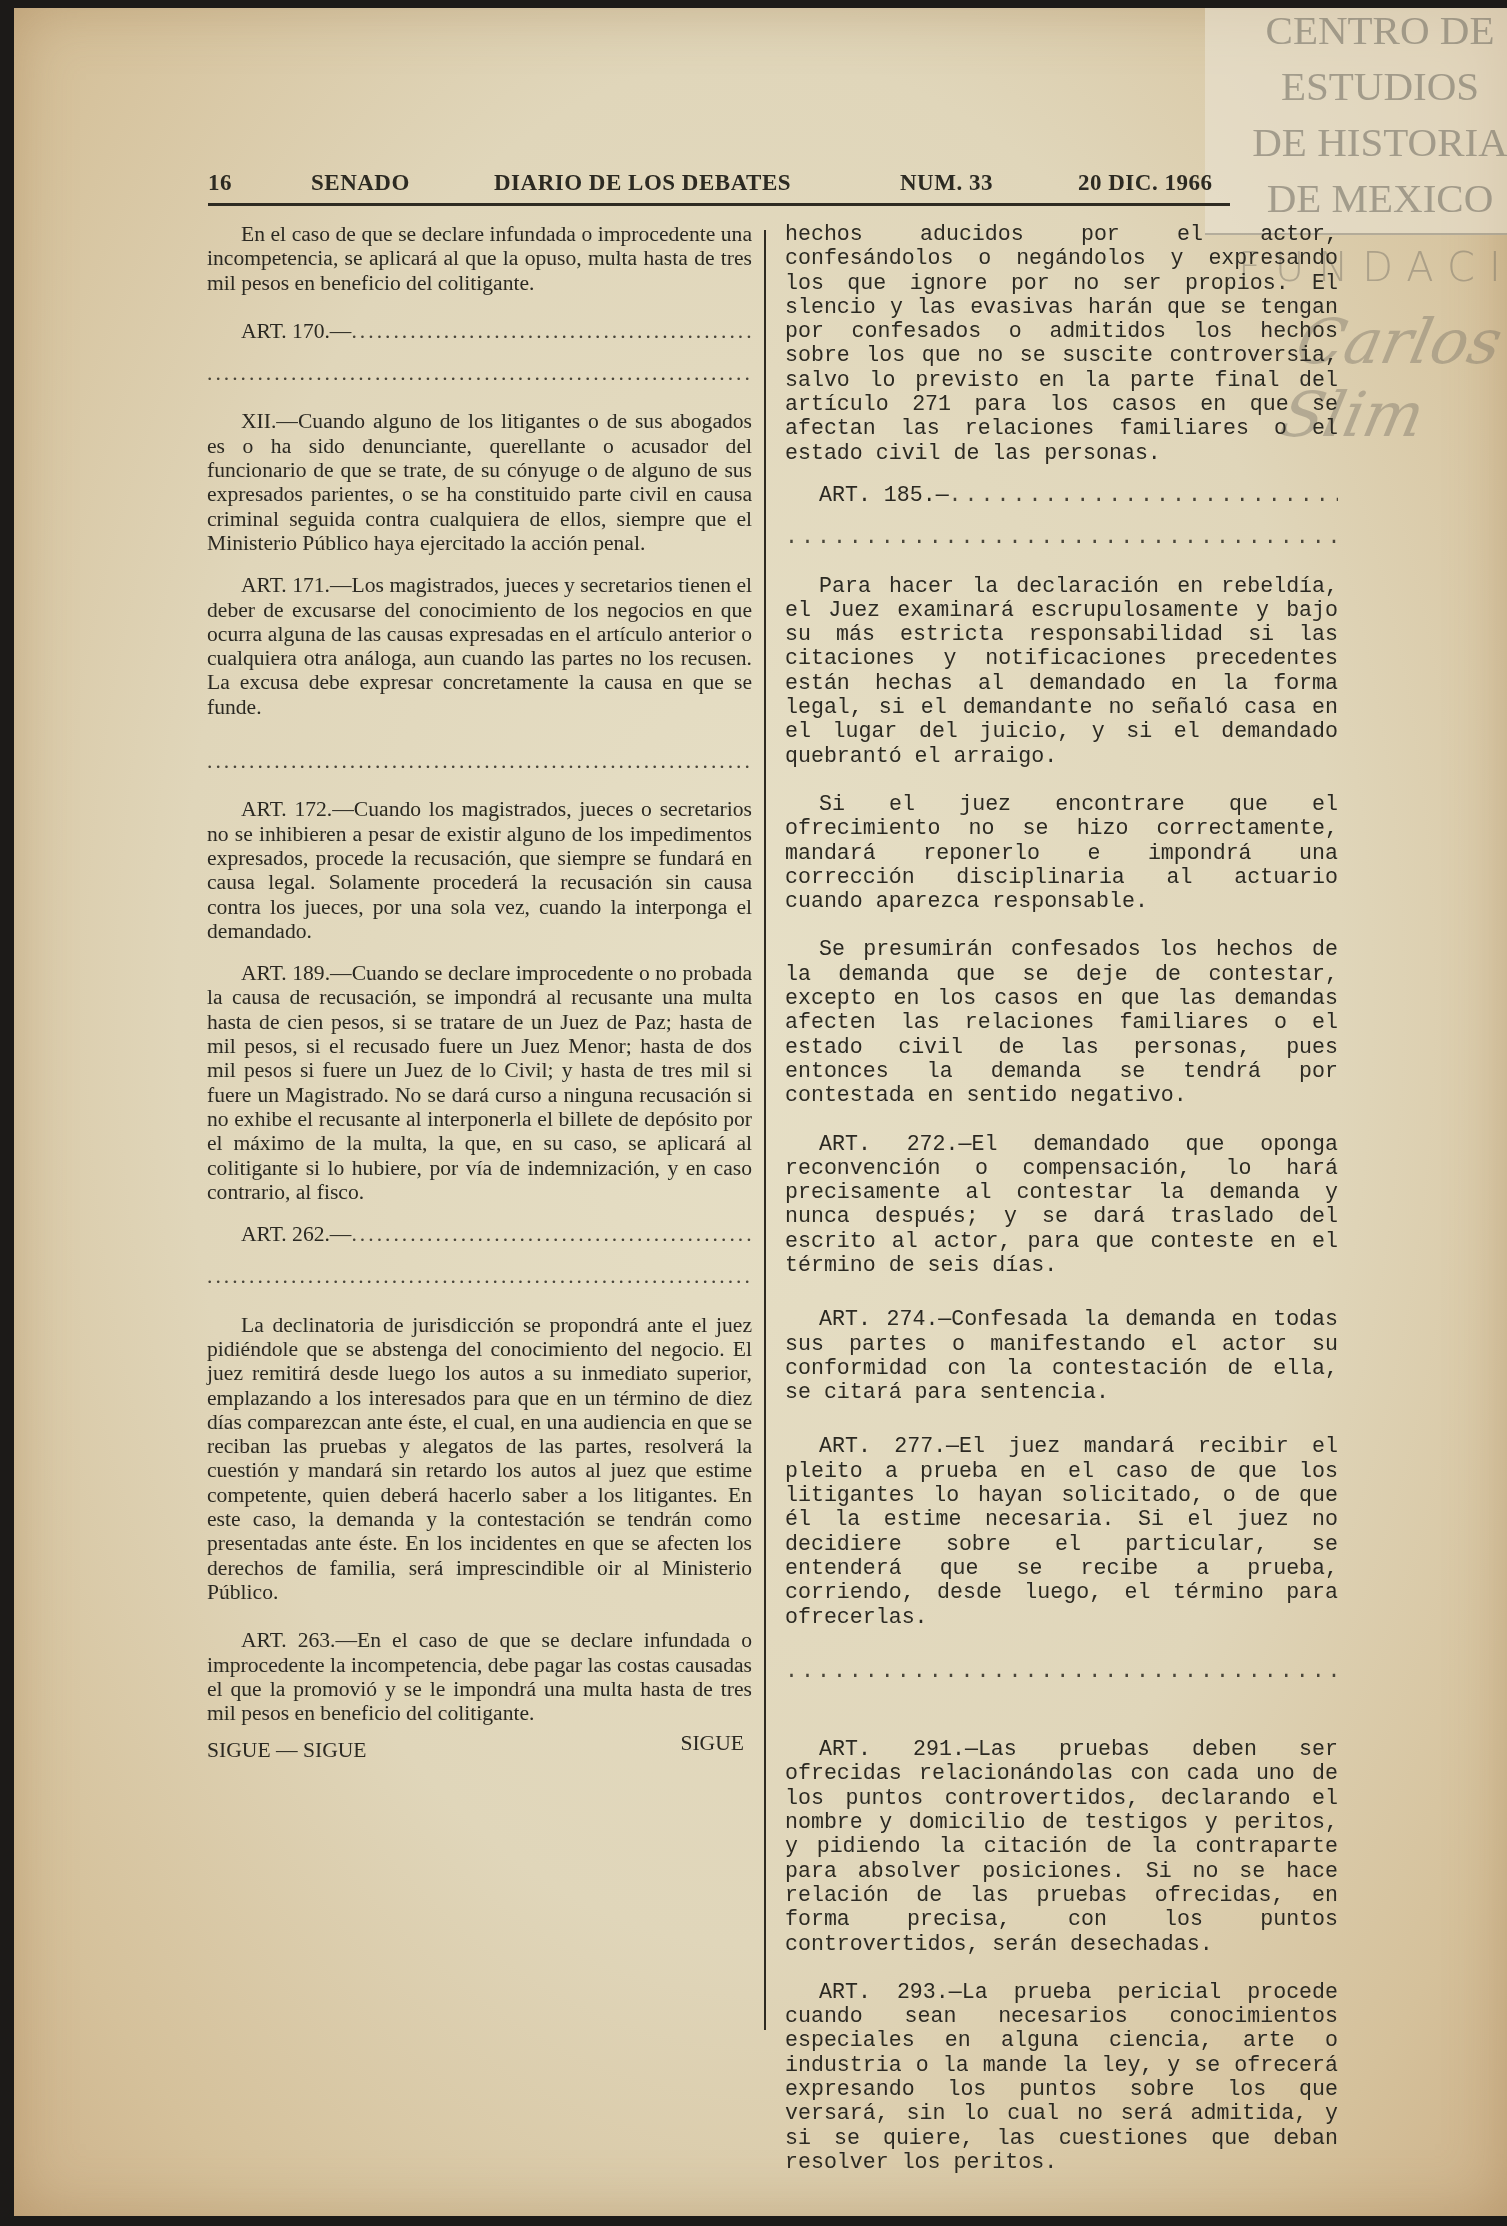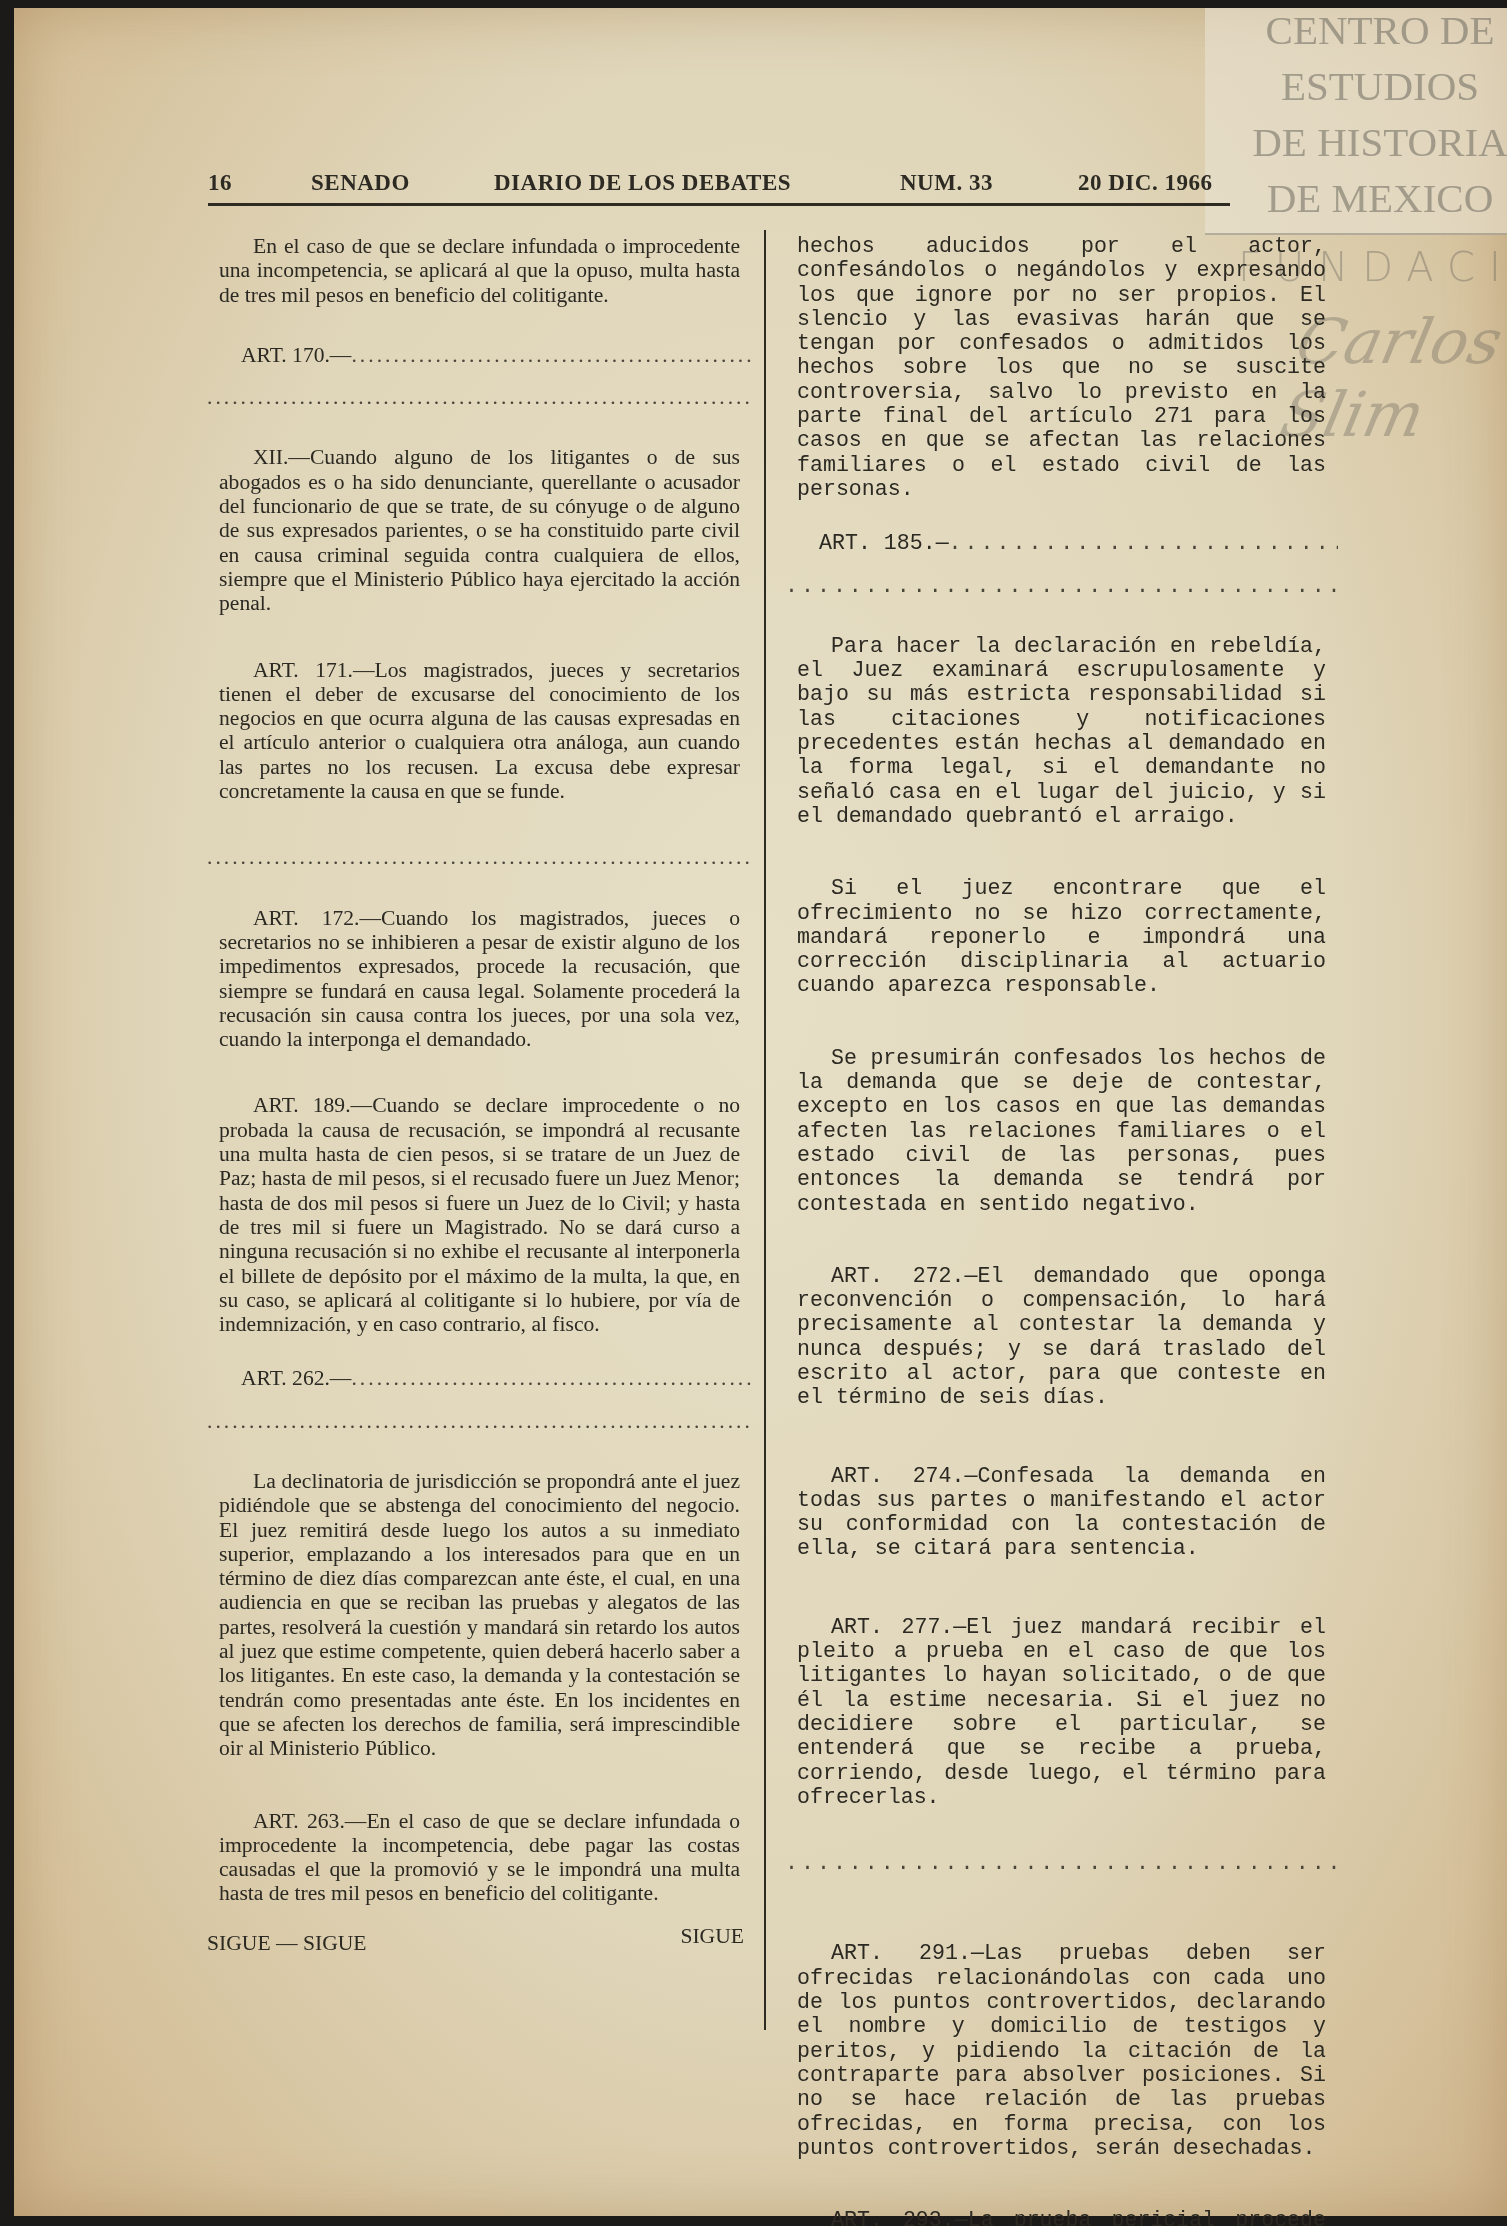--- a/index.html
+++ b/index.html
@@ -49,21 +49,21 @@
     position: absolute; top: 222px;
     font-size: 21.6px; line-height: 24.3px; color: #2b2922;
     text-align: justify;
   }
   .col-left { left: 207px; width: 545px; }
   .col-right { left: 785px; width: 553px; font-family: Liberation Mono, monospace; }
   .col-divider {
     position: absolute; left: 764px; top: 230px; width: 0; height: 1800px;
     border-left: 2.5px solid #2e2b22;
   }
-  .para { margin: 12px; text-indent: 34px; hyphens: none; }
+  .para { margin: 0; text-indent: 34px; hyphens: none; }
   .gap-s { height: 18px; }
   .gap-m { height: 24px; }
   .gap-l { height: 30px; }
   .art-empty { margin: 0; text-indent: 34px; white-space: nowrap; overflow: hidden; }
   .dots { display: block; white-space: nowrap; overflow: hidden; letter-spacing: 3px; color: #4a463a; }
   .sigue-line { position: relative; height: 24px; margin: 0; }
   .sigue-line .l { position: absolute; left: 0; top: 0; margin-top: 13px; }
   .sigue-line .r { position: absolute; right: 8px; top: 6px; }
 </style>
 </head>

